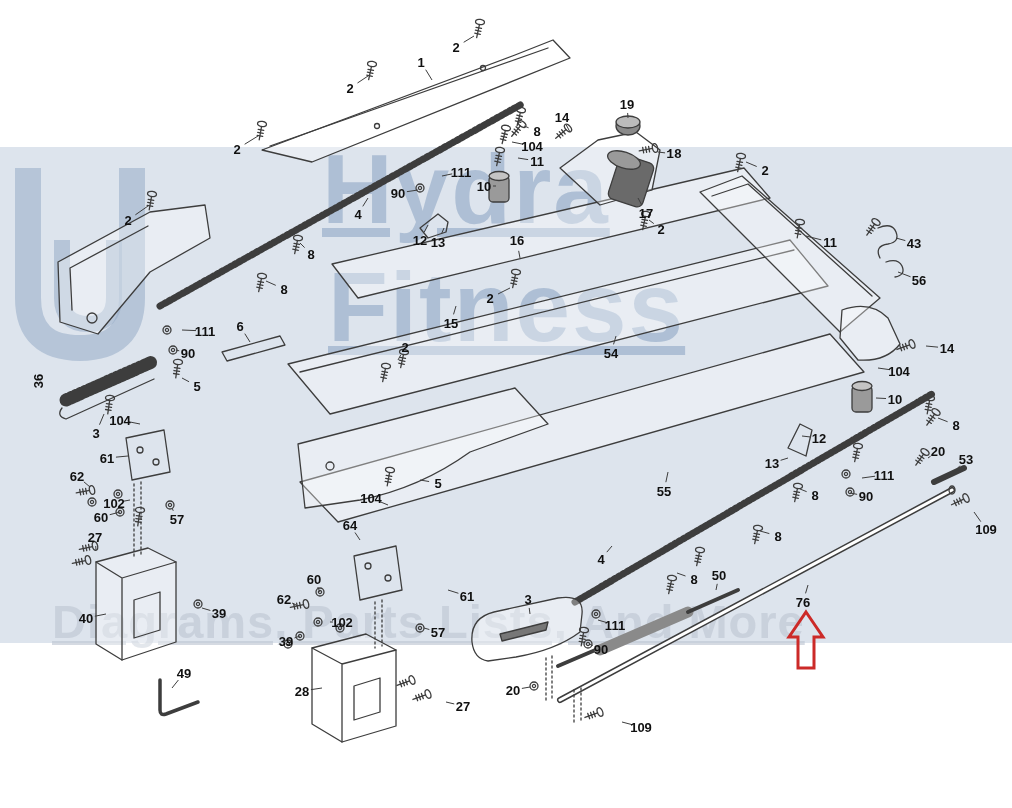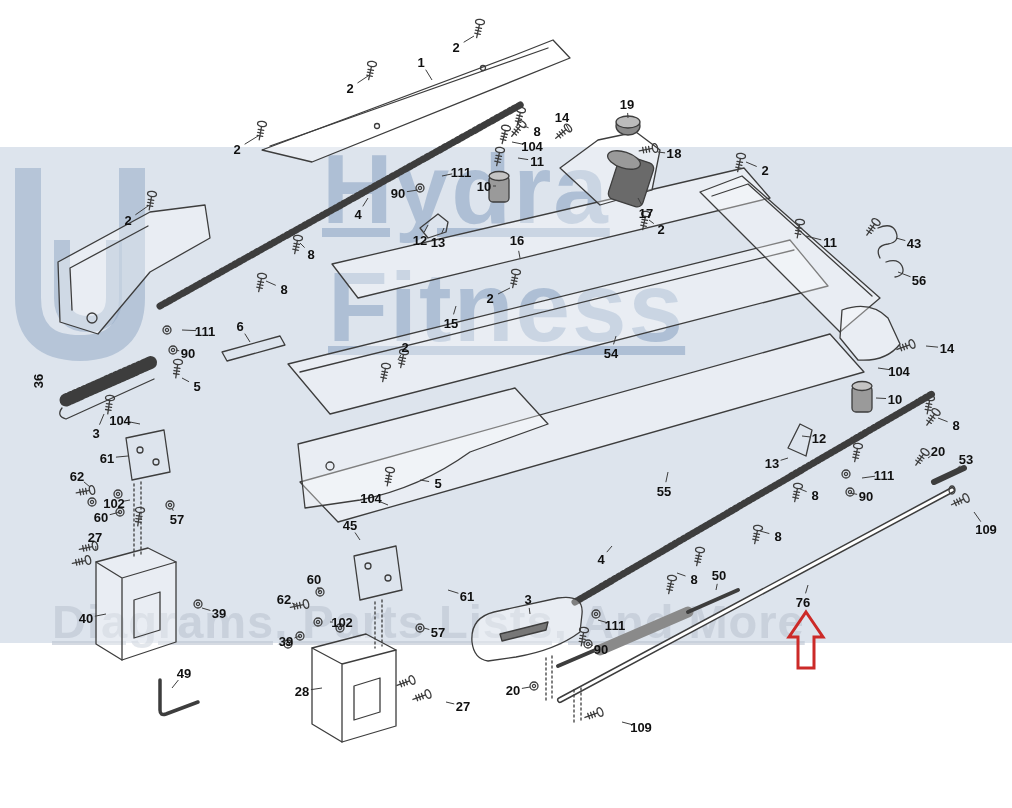--- a/index.html
+++ b/index.html
@@ -374,21 +374,21 @@
       <span class="part-label" style="left: 77px; top: 476px; color: rgb(16, 16, 16);">62</span>
       <span class="part-label" style="left: 664px; top: 491px; color: rgb(16, 16, 16);">55</span>
       <span class="part-label" style="left: 884px; top: 475px; color: rgb(16, 16, 16);">111</span>
       <span class="part-label" style="left: 114px; top: 503px; color: rgb(16, 16, 16);">102</span>
       <span class="part-label" style="left: 866px; top: 496px; color: rgb(16, 16, 16);">90</span>
       <span class="part-label" style="left: 101px; top: 517px; color: rgb(16, 16, 16);">60</span>
       <span class="part-label" style="left: 438px; top: 483px; color: rgb(16, 16, 16);">5</span>
       <span class="part-label" style="left: 371px; top: 498px; color: rgb(16, 16, 16);">104</span>
       <span class="part-label" style="left: 815px; top: 495px; color: rgb(16, 16, 16);">8</span>
       <span class="part-label" style="left: 177px; top: 519px; color: rgb(16, 16, 16);">57</span>
-      <span class="part-label" style="left: 350px; top: 525px; color: rgb(16, 16, 16);">45</span>
+      <span class="part-label" style="left: 350px; top: 525px; color: rgb(16, 16, 16);">64</span>
       <span class="part-label" style="left: 95px; top: 537px; color: rgb(16, 16, 16);">27</span>
       <span class="part-label" style="left: 778px; top: 536px; color: rgb(16, 16, 16);">8</span>
       <span class="part-label" style="left: 986px; top: 529px; color: rgb(16, 16, 16);">109</span>
       <span class="part-label" style="left: 601px; top: 559px; color: rgb(16, 16, 16);">4</span>
       <span class="part-label" style="left: 694px; top: 579px; color: rgb(16, 16, 16);">8</span>
       <span class="part-label" style="left: 719px; top: 575px; color: rgb(16, 16, 16);">50</span>
       <span class="part-label" style="left: 314px; top: 579px; color: rgb(16, 16, 16);">60</span>
       <span class="part-label" style="left: 86px; top: 618px; color: rgb(16, 16, 16);">40</span>
       <span class="part-label" style="left: 219px; top: 613px; color: rgb(16, 16, 16);">39</span>
       <span class="part-label" style="left: 284px; top: 599px; color: rgb(16, 16, 16);">62</span>

